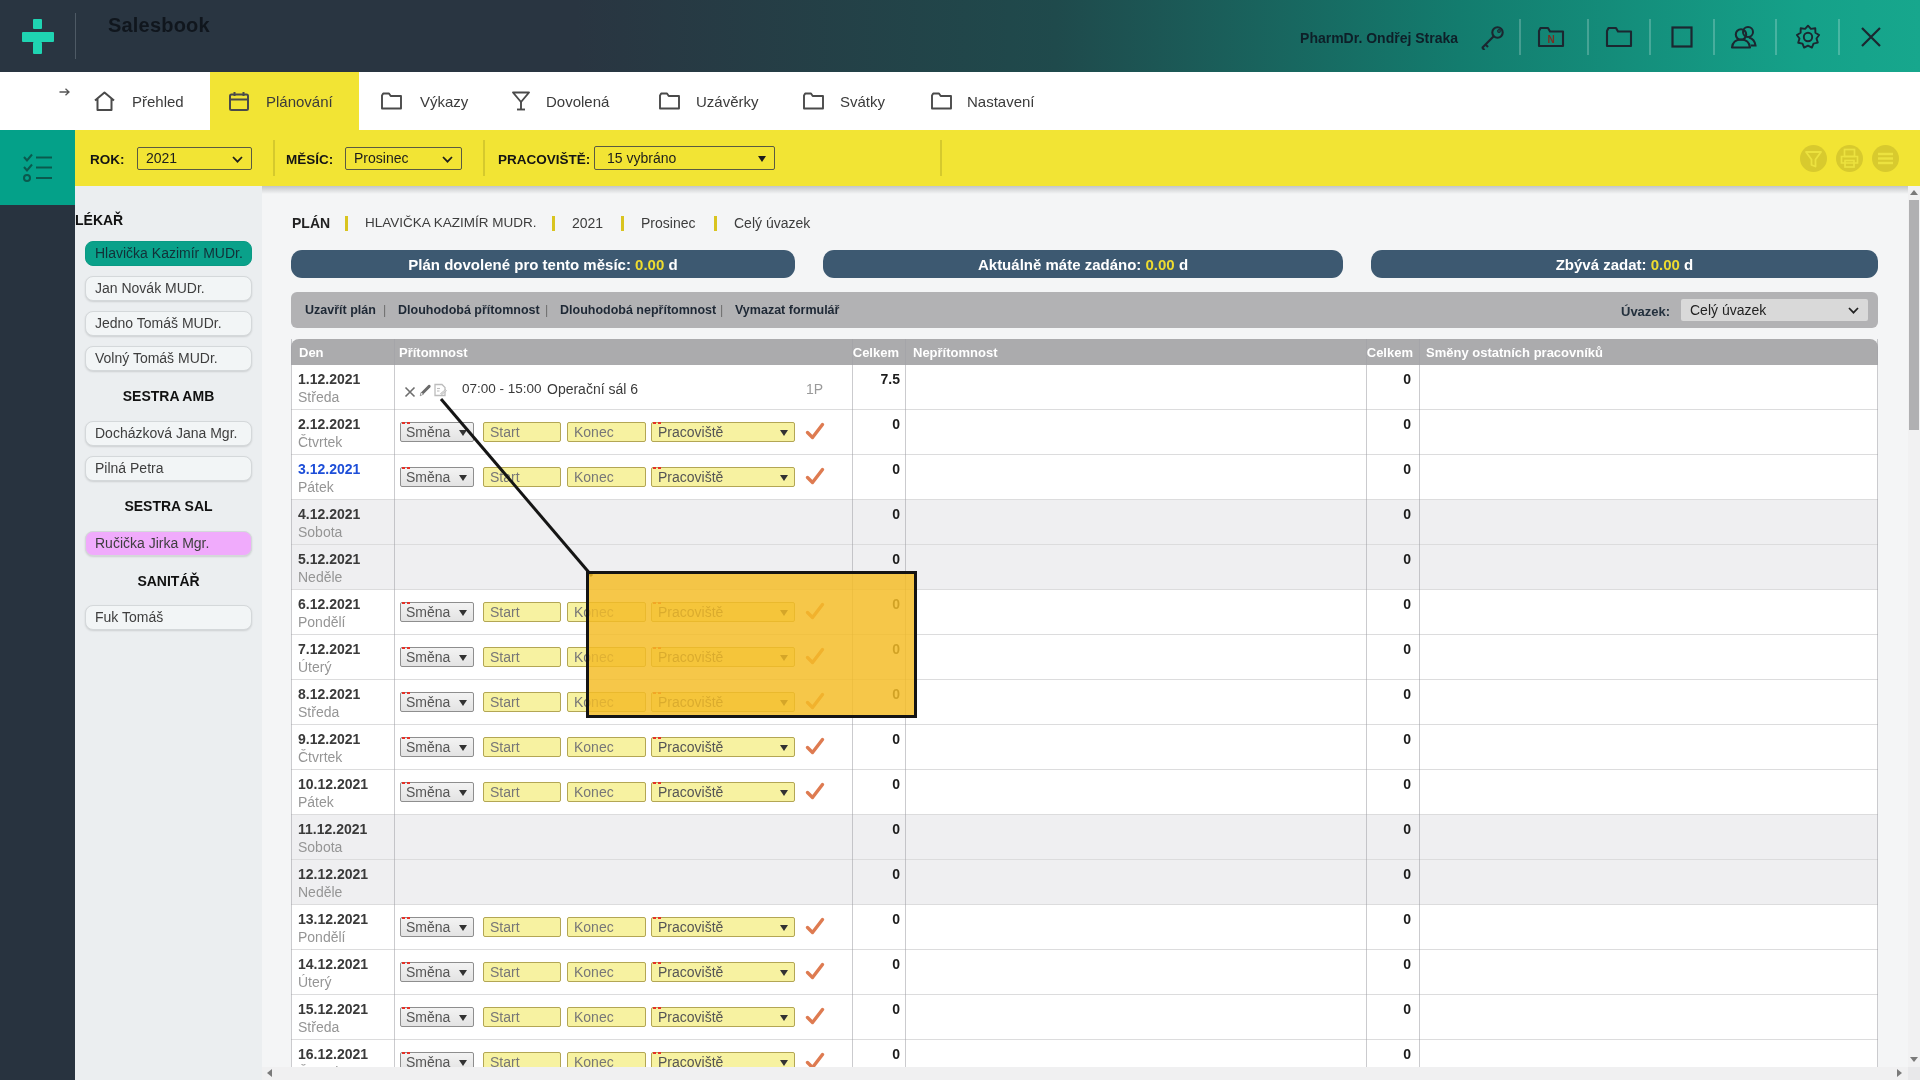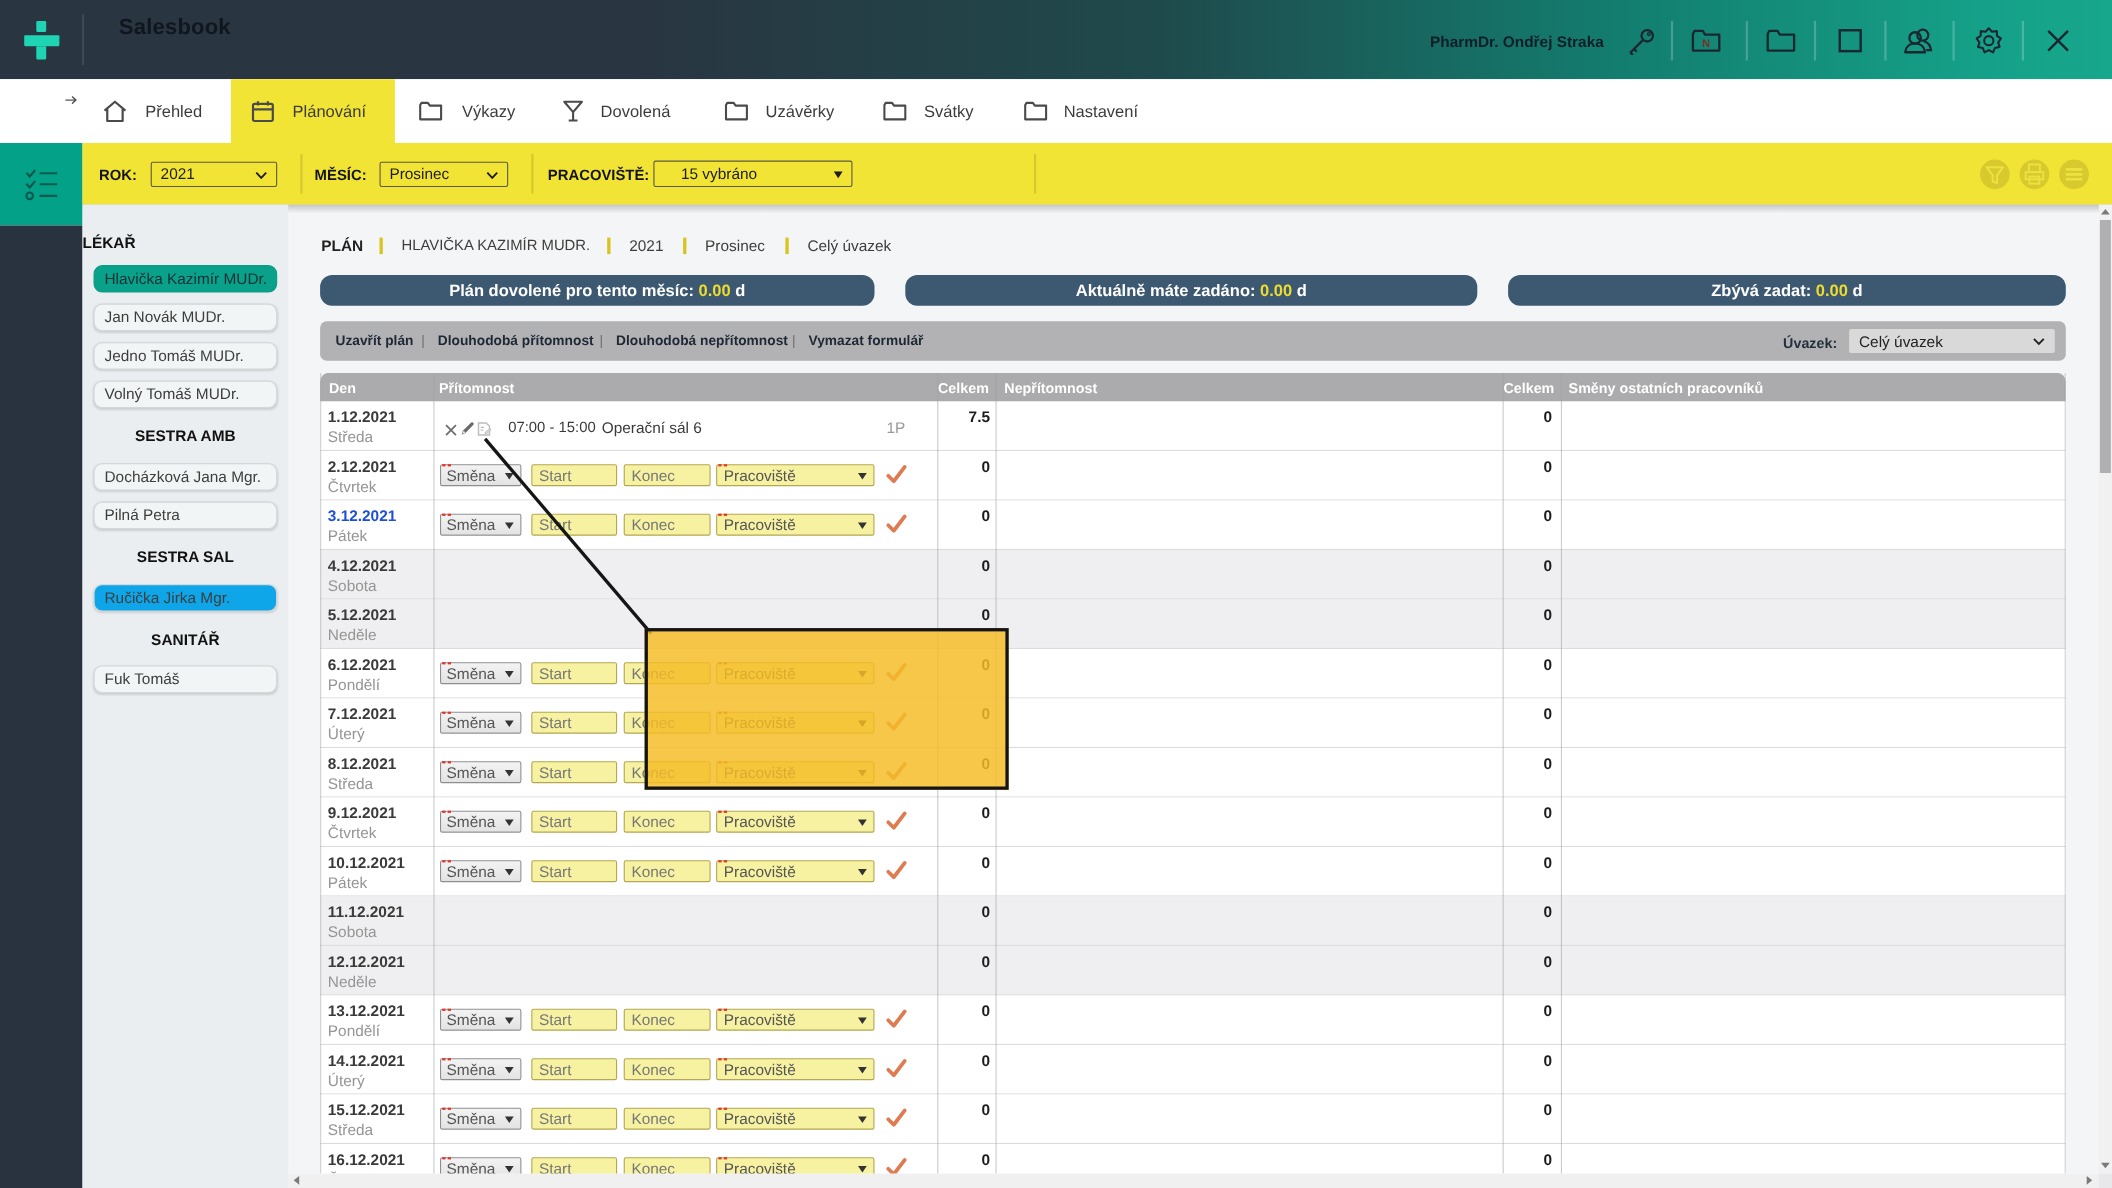--- a/index.html
+++ b/index.html
@@ -111,21 +111,21 @@
       </span></div>
     <div class="abs" style="left:198px;top:10px;width:2px;height:36px;background:#d5c92d;"></div>
     <div class="abs" style="left:211px;top:22px;font-size:13.5px;font-weight:bold;color:#141414;">MĚSÍC:</div>
     <div class="abs" style="left:270px;top:17px;width:117px;height:23px;border:1px solid #5a5a42;border-radius:2px;padding:2px 8px;font-size:14px;color:#1d1d1d;">Prosinec<span style="position:absolute;right:8px;top:8px;">
         <svg width="11" height="7" viewBox="0 0 11 7" style="display:block">
           <path d="M1 1 L5.5 5.7 L10 1" fill="none" stroke="#1d1d1d" stroke-width="1.7"></path>
         </svg>
       </span></div>
     <div class="abs" style="left:408px;top:10px;width:2px;height:36px;background:#d5c92d;"></div>
     <div class="abs" style="left:423px;top:22px;font-size:13.5px;font-weight:bold;color:#141414;">PRACOVIŠTĚ:</div>
-    <div class="abs" style="left:519px;top:16px;width:181px;height:24px;border:1px solid #5a5a42;border-radius:2px;padding:3px 24px;font-size:14px;color:#1d1d1d;">15 vybráno<span style="position:absolute;right:8px;top:9px;">
+    <div class="abs" style="left:519px;top:16px;width:181px;height:24px;border:1px solid #5a5a42;border-radius:2px;padding:3px 12px;font-size:14px;color:#1d1d1d;">15 vybráno<span style="position:absolute;right:8px;top:9px;">
         <span style="display:block;width:0;height:0;border-left:4.5px solid transparent;border-right:4.5px solid transparent;border-top:6px solid #1d1d1d;"></span>
       </span></div>
     <div class="abs" style="left:865px;top:10px;width:2px;height:36px;background:#d5c92d;"></div>
     <div class="abs" style="left:1725px;top:15px;width:27px;height:27px;border-radius:50%;background:#d8ca2e;"><svg width="27" height="27" viewBox="0 0 27 27" style="">
         <path d="M6 7 L21 7 L15.5 14.5 L15.5 21.5 L11.5 20 L11.5 14.5 Z" fill="none" stroke="#ece23f" stroke-width="1.8" stroke-linejoin="round"></path>
       </svg></div>
     <div class="abs" style="left:1761px;top:15px;width:27px;height:27px;border-radius:50%;background:#d8ca2e;"><svg width="27" height="27" viewBox="0 0 27 27" style="">
         <rect x="8.5" y="4.5" width="10" height="7" fill="none" stroke="#ece23f" stroke-width="1.7"></rect>
         <path d="M5.5 11.5 L21.5 11.5 L21.5 18 L5.5 18 Z" fill="none" stroke="#ece23f" stroke-width="1.7"></path>
         <rect x="9" y="15.5" width="9" height="6.5" fill="none" stroke="#ece23f" stroke-width="1.7"></rect>
@@ -140,21 +140,21 @@
 <div class="abs" style="left:75px;top:186px;width:187px;height:894px;background:#ebeef0;">
     <div class="abs" style="left:0;top:26px;width:187px;text-align:left;font-size:14px;font-weight:bold;color:#111;">LÉKAŘ</div>
     <div class="abs" style="left:10px;top:55px;width:167px;height:25px;border-radius:8px;background:#0aa18a;border:1px solid #0a9a84;color:#123038;font-size:14px;line-height:23px;padding-left:9px;white-space:nowrap;">Hlavička Kazimír MUDr.</div>
     <div class="abs" style="left:10px;top:90px;width:167px;height:25px;border-radius:8px;background:#f2f5f6;border:1px solid #d4d8da;color:#3e3e3e;box-shadow:0 1px 2px rgba(0,0,0,0.13);font-size:14px;line-height:23px;padding-left:9px;white-space:nowrap;">Jan Novák MUDr.</div>
     <div class="abs" style="left:10px;top:125px;width:167px;height:25px;border-radius:8px;background:#f2f5f6;border:1px solid #d4d8da;color:#3e3e3e;box-shadow:0 1px 2px rgba(0,0,0,0.13);font-size:14px;line-height:23px;padding-left:9px;white-space:nowrap;">Jedno Tomáš MUDr.</div>
     <div class="abs" style="left:10px;top:160px;width:167px;height:25px;border-radius:8px;background:#f2f5f6;border:1px solid #d4d8da;color:#3e3e3e;box-shadow:0 1px 2px rgba(0,0,0,0.13);font-size:14px;line-height:23px;padding-left:9px;white-space:nowrap;">Volný Tomáš MUDr.</div>
     <div class="abs" style="left:0;top:202px;width:187px;text-align:center;font-size:14px;font-weight:bold;color:#111;">SESTRA AMB</div>
     <div class="abs" style="left:10px;top:235px;width:167px;height:25px;border-radius:8px;background:#f2f5f6;border:1px solid #d4d8da;color:#3e3e3e;box-shadow:0 1px 2px rgba(0,0,0,0.13);font-size:14px;line-height:23px;padding-left:9px;white-space:nowrap;">Docházková Jana Mgr.</div>
     <div class="abs" style="left:10px;top:270px;width:167px;height:25px;border-radius:8px;background:#f2f5f6;border:1px solid #d4d8da;color:#3e3e3e;box-shadow:0 1px 2px rgba(0,0,0,0.13);font-size:14px;line-height:23px;padding-left:9px;white-space:nowrap;">Pilná Petra</div>
     <div class="abs" style="left:0;top:312px;width:187px;text-align:center;font-size:14px;font-weight:bold;color:#111;">SESTRA SAL</div>
-    <div class="abs" style="left:10px;top:345px;width:167px;height:25px;border-radius:8px;background:#0ea5e9;border:1px solid #d4d8da;color:#3e3e3e;box-shadow:0 1px 2px rgba(0,0,0,0.13);font-size:14px;line-height:23px;padding-left:9px;white-space:nowrap;">Ručička Jirka Mgr.</div>
+    <div class="abs" style="left:10px;top:345px;width:167px;height:25px;border-radius:8px;background:#f0abfc;border:1px solid #d4d8da;color:#3e3e3e;box-shadow:0 1px 2px rgba(0,0,0,0.13);font-size:14px;line-height:23px;padding-left:9px;white-space:nowrap;">Ručička Jirka Mgr.</div>
     <div class="abs" style="left:0;top:387px;width:187px;text-align:center;font-size:14px;font-weight:bold;color:#111;">SANITÁŘ</div>
     <div class="abs" style="left:10px;top:419px;width:167px;height:25px;border-radius:8px;background:#f2f5f6;border:1px solid #d4d8da;color:#3e3e3e;box-shadow:0 1px 2px rgba(0,0,0,0.13);font-size:14px;line-height:23px;padding-left:9px;white-space:nowrap;">Fuk Tomáš</div>
   </div>
 <div class="abs" style="left:292px;top:215px;font-size:14px;font-weight:bold;color:#222;">PLÁN</div>
 <div class="abs" style="left:345px;top:216px;width:3px;height:15px;background:#d9c41f;"></div>
 <div class="abs" style="left:365px;top:215px;font-size:13.5px;color:#3d3d3d;">HLAVIČKA KAZIMÍR MUDR.</div>
 <div class="abs" style="left:552px;top:216px;width:3px;height:15px;background:#d9c41f;"></div>
 <div class="abs" style="left:572px;top:215px;font-size:14px;color:#3d3d3d;">2021</div>
 <div class="abs" style="left:621px;top:216px;width:3px;height:15px;background:#d9c41f;"></div>
 <div class="abs" style="left:641px;top:215px;font-size:14px;color:#3d3d3d;">Prosinec</div>

